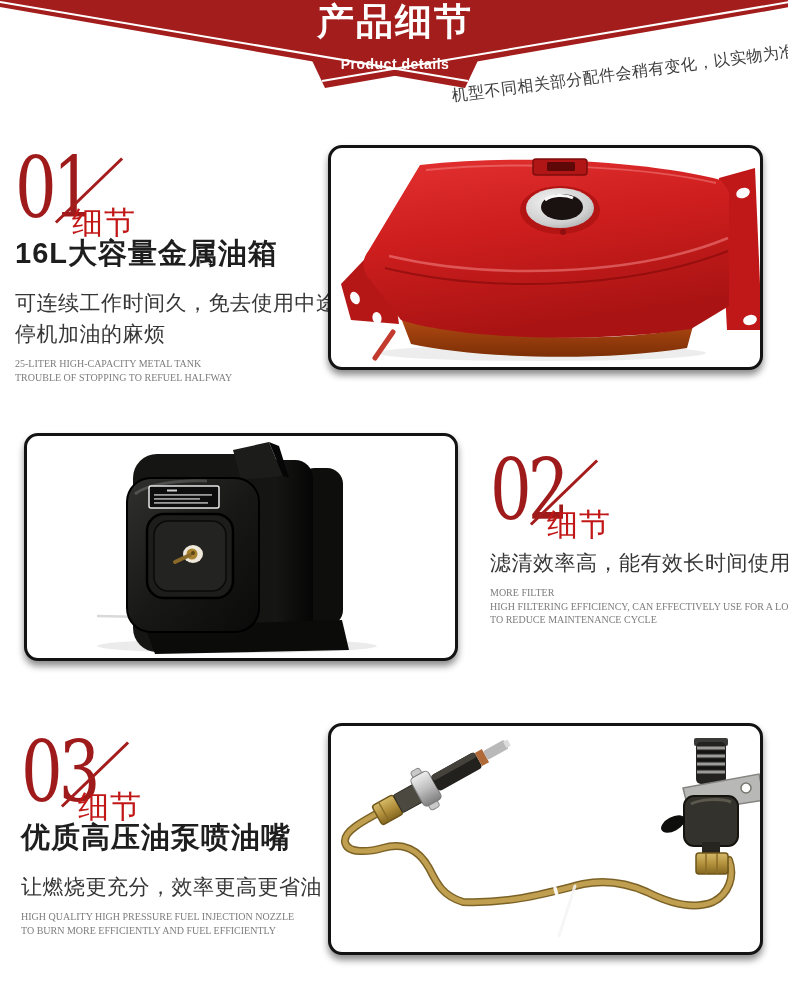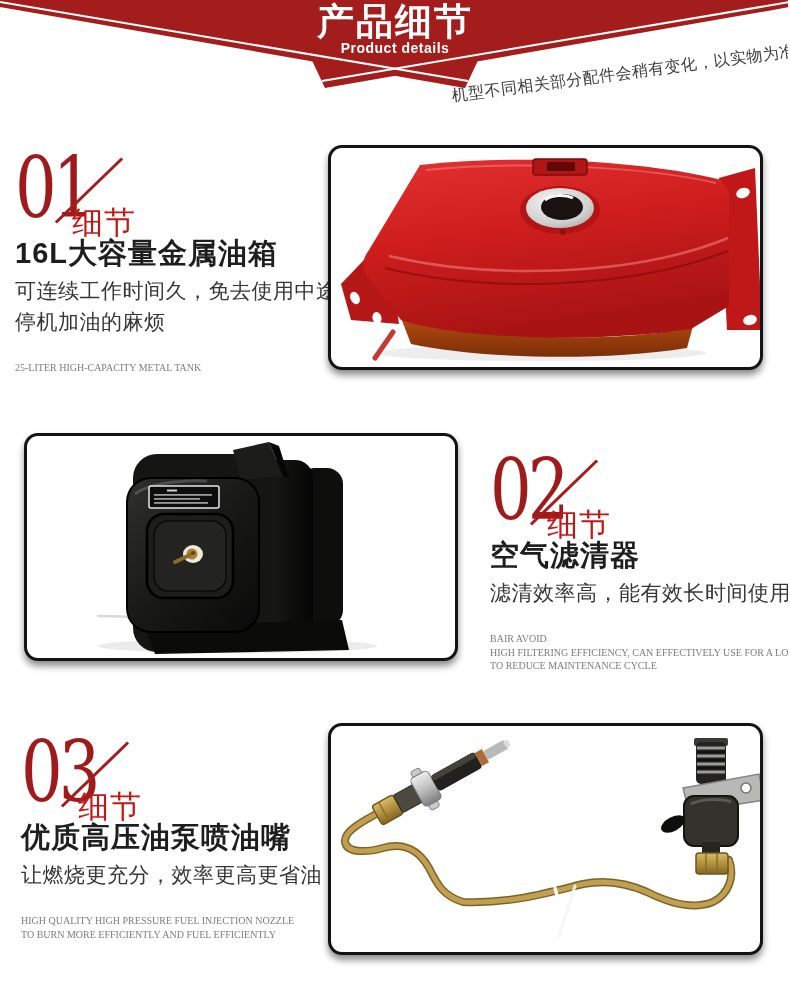--- a/index.html
+++ b/index.html
@@ -3,39 +3,39 @@
 <meta charset="utf-8">
 <style>
   html,body{margin:0;padding:0;background:#fff;}
   #page{position:relative;width:762px;height:982px;background:#fff;overflow:hidden;
         font-family:"Liberation Sans","DejaVu Sans",sans-serif;padding-left:26px;}
 
   
   .banner-svg{position:absolute;left:0;top:0;}
   .banner-title{position:absolute;left:280px;top:3px;width:230px;text-align:center;
     color:#fff;font-size:37px;font-weight:bold;letter-spacing:2px;line-height:38px;}
-  .banner-sub{position:absolute;left:280px;top:40px;width:230px;text-align:center;
+  .banner-sub{position:absolute;left:280px;top:56px;width:230px;text-align:center;
     color:#fff;font-size:14px;font-weight:bold;letter-spacing:0.5px;}
   .banner-note{position:absolute;left:452px;top:86px;color:#3d3d3d;font-size:16px;
     white-space:nowrap;transform:rotate(-7.5deg);transform-origin:0 50%;letter-spacing:0.5px;}
 
   
   .txt{position:absolute;}
   .numwrap{position:relative;height:76px;width:200px;}
   .num{display:inline-block;font-family:"DejaVu Serif","Liberation Serif",serif;
     font-size:84px;line-height:64px;letter-spacing:-5px;color:#9f1a1a;
     transform:scaleX(.78);transform-origin:0 0;}
   .slash{position:absolute;left:28px;top:33px;width:92px;height:3px;background:#a51c1c;
     transform:rotate(-44deg);}
   .tag{position:absolute;left:57px;top:46px;font-size:31px;color:#c21717;letter-spacing:1px;}
   .heading{font-size:29px;font-weight:bold;color:#1e1e1e;letter-spacing:1px;
     white-space:nowrap;margin:2px 0 0 0;}
   .body-line{font-size:21px;color:#363636;line-height:31px;white-space:nowrap;letter-spacing:0.5px;}
-  .body-block{margin-top:1px;}
-  .eng-block{margin-top:24px;}
+  .body-block{margin-top:13px;}
+  .eng-block{margin-top:8px;}
   .eng-line{font-family:"Liberation Serif","DejaVu Serif",serif;font-size:10px;
     color:#7d7d7d;line-height:13.5px;white-space:nowrap;letter-spacing:0px;}
 
   
   .photo-card{position:absolute;background:#fff;border:3px solid #131313;border-radius:14px;
     box-shadow:0 5px 7px rgba(0,0,0,.45);overflow:hidden;}
   .photo-card svg{display:block;}
   #card-tank{left:328px;top:145px;width:429px;height:219px;}
   #card-filter{left:24px;top:433px;width:428px;height:222px;}
   #card-pump{left:328px;top:723px;width:429px;height:226px;}
@@ -71,20 +71,21 @@
       <div class="slash"></div>
       <span class="tag">细节</span>
     </div>
     <div class="heading">16L大容量金属油箱</div>
     <div class="body-block">
       <div class="body-line">可连续工作时间久，免去使用中途</div>
       <div class="body-line">停机加油的麻烦</div>
     </div>
     <div class="eng-block">
       <div class="eng-line">25-LITER HIGH-CAPACITY METAL TANK</div>
+      <div class="eng-line">TROUBLE OF STOPPING TO REFUEL HALFWAY</div>
     </div>
   </div>
 
   <div class="photo-card" id="card-tank">
     <svg width="429" height="219" viewBox="0 0 429 219">
       <defs>
         <linearGradient id="tankRed" x1="0" y1="0" x2="0.3" y2="1">
           <stop offset="0" stop-color="#e33131"></stop>
             <stop offset="0.45" stop-color="#cf1e1e"></stop>
           <stop offset="1" stop-color="#a91313"></stop>
@@ -174,26 +175,25 @@
       <rect x="127" y="66" width="54" height="1.8" fill="#9a9a9a"></rect>
     </svg>
   </div>
 
   <div class="txt" style="left:490px;top:458px;width:300px;">
     <div class="numwrap">
       <span class="num">02</span>
       <div class="slash"></div>
       <span class="tag">细节</span>
     </div>
-    <div class="heading">空气滤清器</div>
     <div class="body-block">
       <div class="body-line">滤清效率高，能有效长时间使用减少</div>
     </div>
     <div class="eng-block">
-      <div class="eng-line">BAIR AVOID</div>
+      <div class="eng-line">MORE FILTER</div>
       <div class="eng-line">HIGH FILTERING EFFICIENCY, CAN EFFECTIVELY USE FOR A LONG TIME</div>
       <div class="eng-line">TO REDUCE MAINTENANCE CYCLE</div>
     </div>
   </div>
 
   <div class="txt" style="left:21px;top:740px;width:340px;">
     <div class="numwrap">
       <span class="num">03</span>
       <div class="slash"></div>
       <span class="tag">细节</span>

